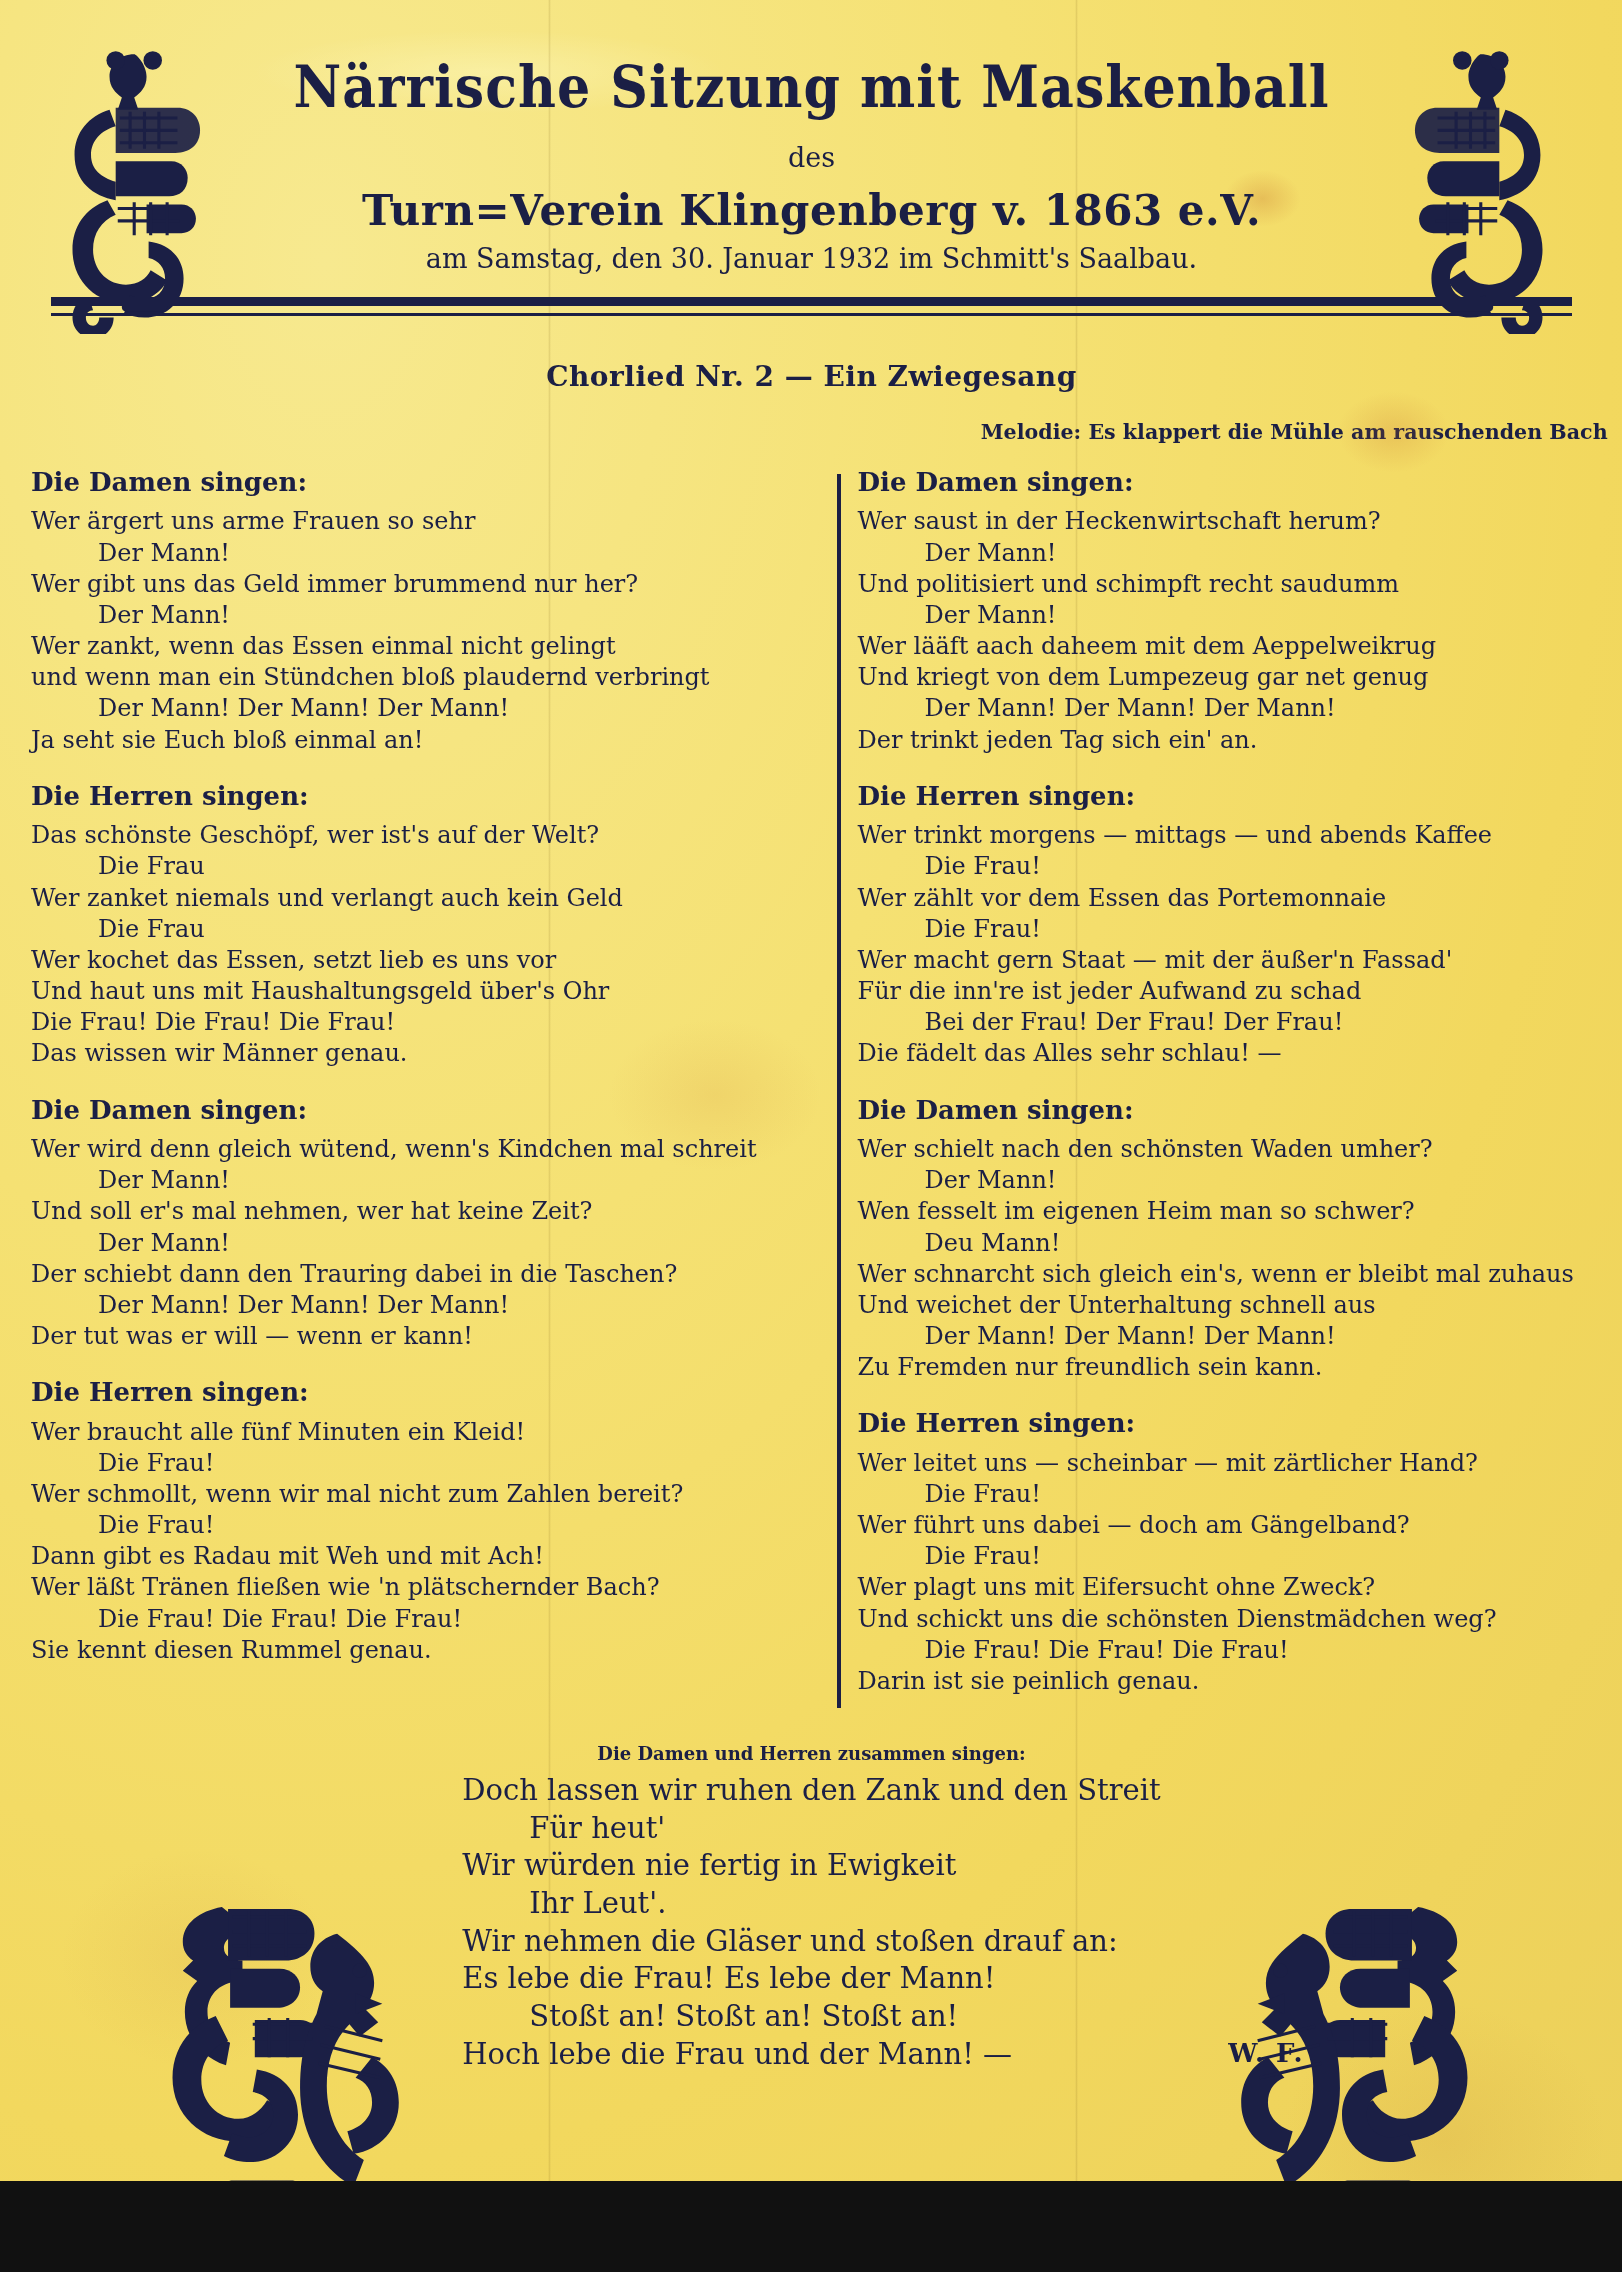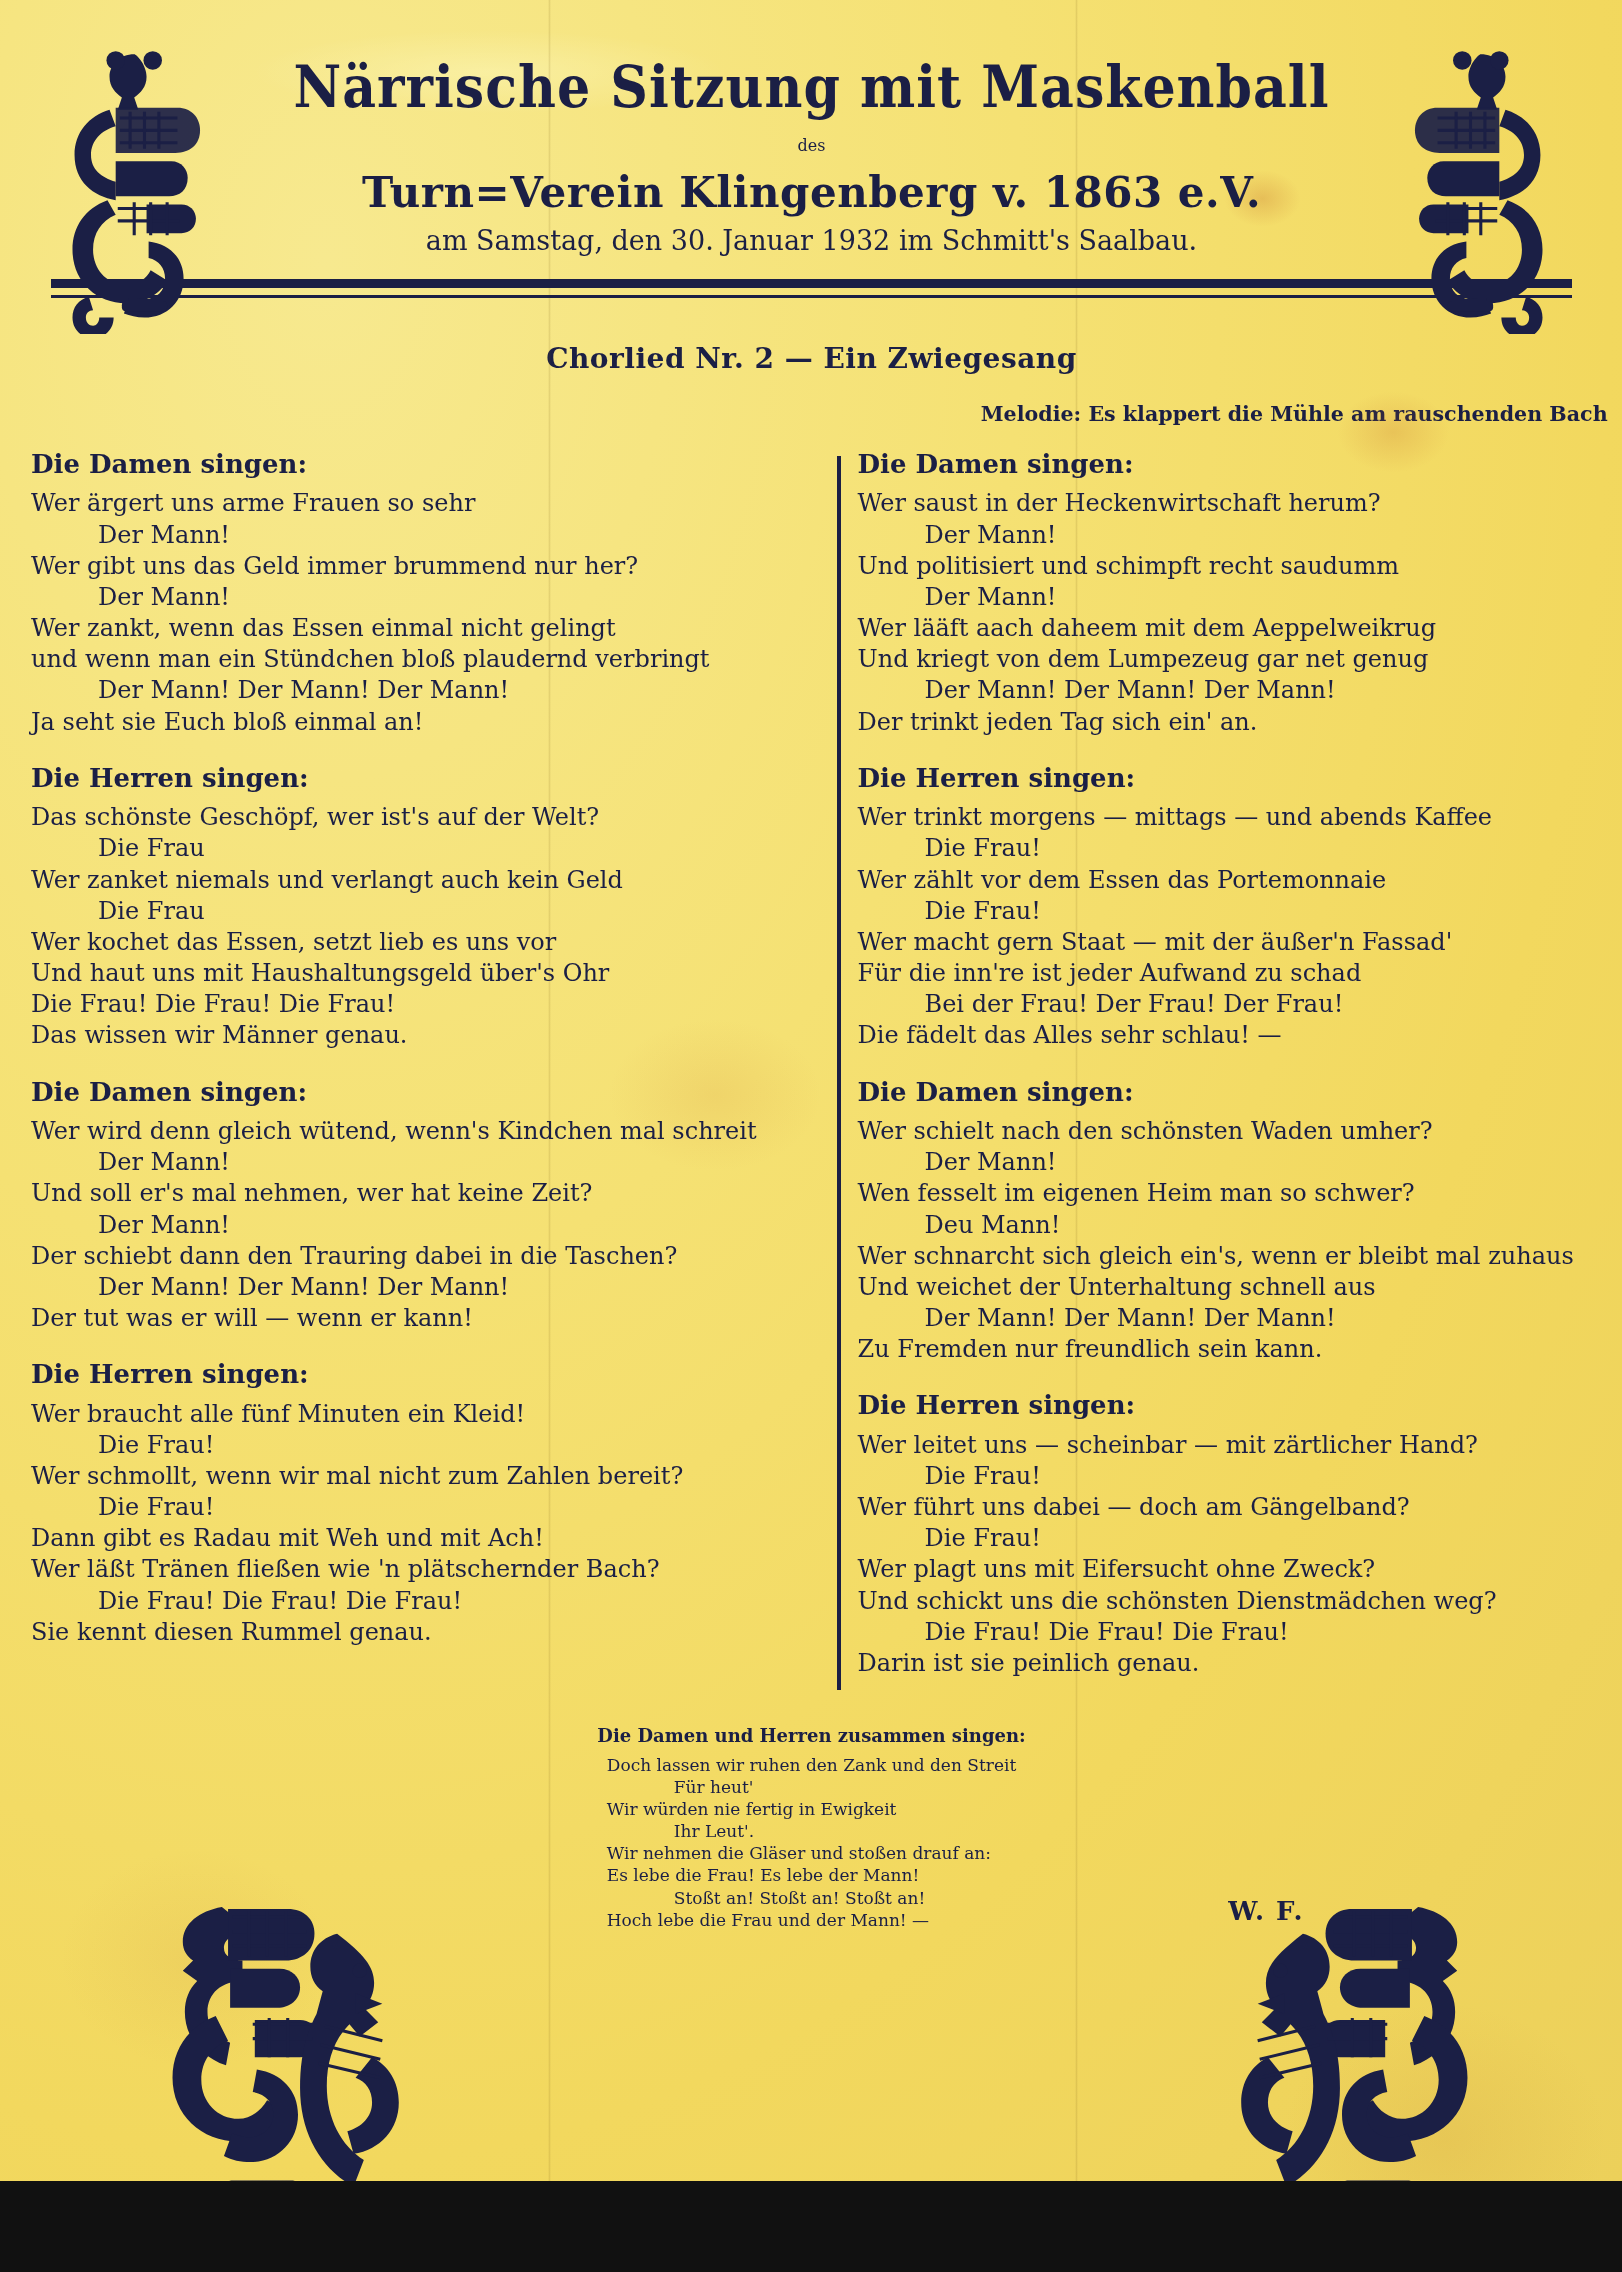--- a/index.html
+++ b/index.html
@@ -56,23 +56,23 @@
   .title-main {
     font-family: "DejaVu Serif", serif;
     font-weight: bold;
     font-size: 58px;
     letter-spacing: 1px;
     color: #1b1f45;
     line-height: 1.05;
     font-stretch: condensed;
   }
   .title-des {
-    font-size: 16px;
-    color: #1b1f45;
-    margin-top: 18px;
+    font-size: 27px;
+    color: #1b1f45;
+    margin-top: 24px;
     font-family: "DejaVu Serif", serif;
   }
   .title-club {
     font-family: "DejaVu Serif", serif;
     font-weight: bold;
     font-size: 42px;
     color: #1b1f45;
     margin-top: 13.4px;
     letter-spacing: 0.5px;
   }
@@ -165,21 +165,21 @@
     font-family: "DejaVu Serif", serif;
     font-weight: bold;
     font-size: 18px;
     color: #1b1f45;
     margin-bottom: 8.2px;
   }
   .finale-lines {
     display: inline-block;
     text-align: left;
   }
-  .finale .line { font-size: 17px; }
+  .finale .line { font-size: 29px; }
   .signature {
     position: absolute;
     right: 319px;
     bottom: 5.1px;
     font-family: "DejaVu Serif", serif;
     font-weight: bold;
     font-size: 26px;
     color: #1b1f45;
     letter-spacing: 1.5px;
   }

